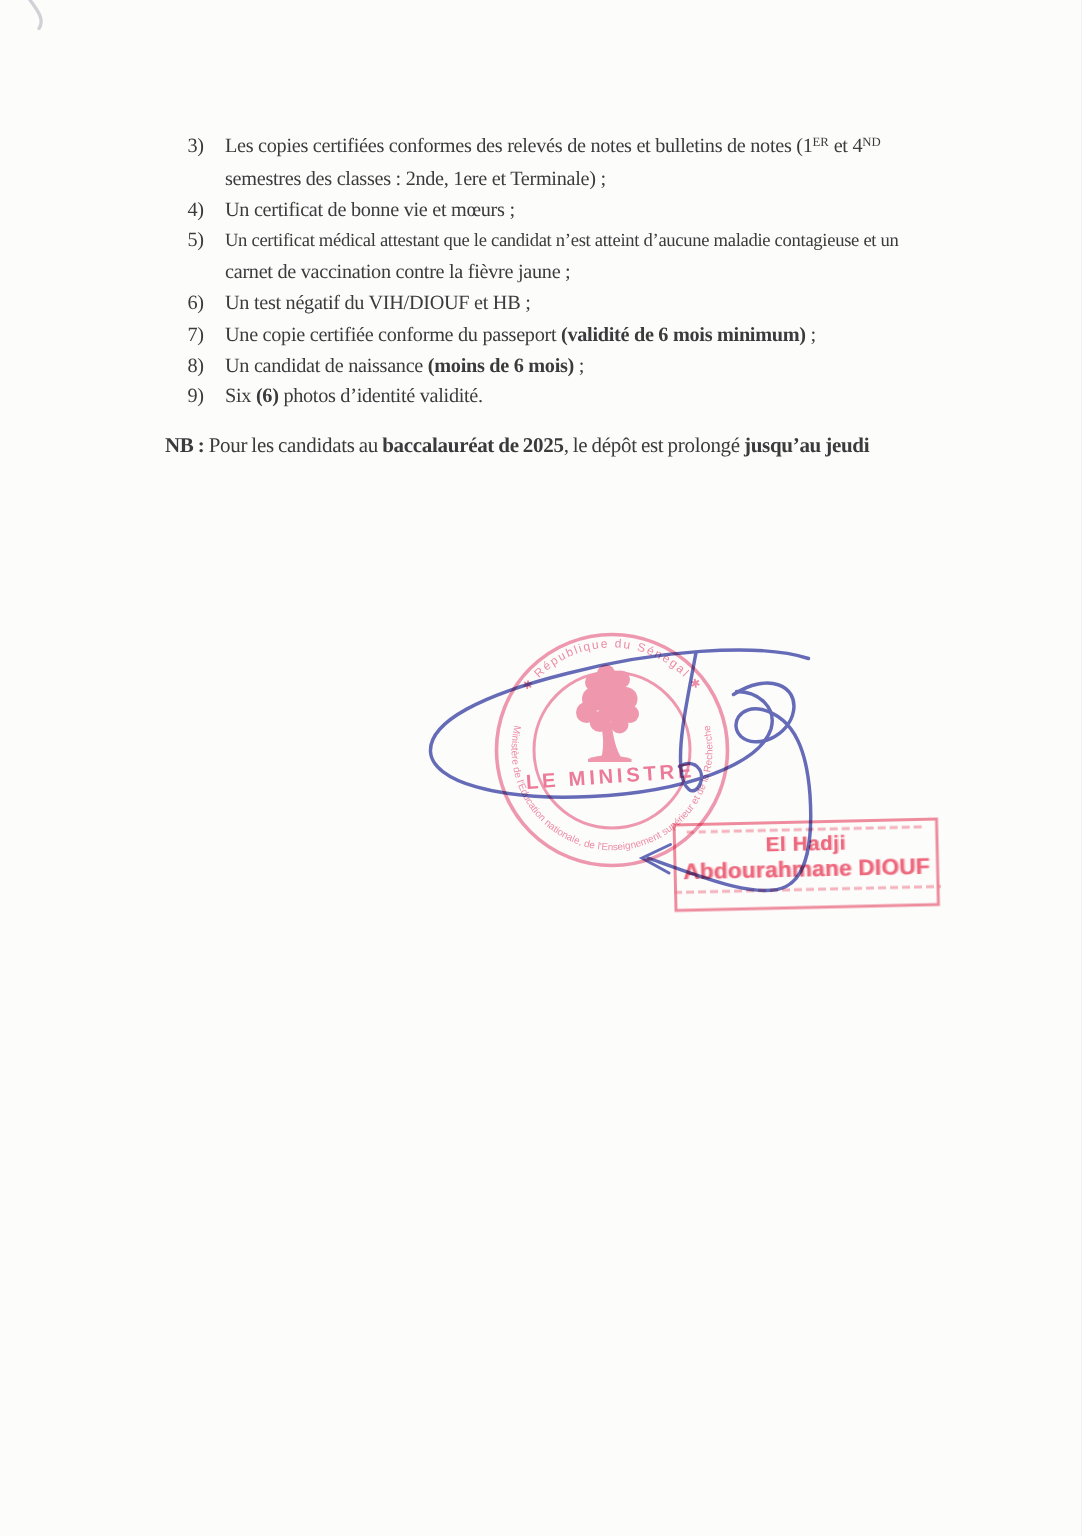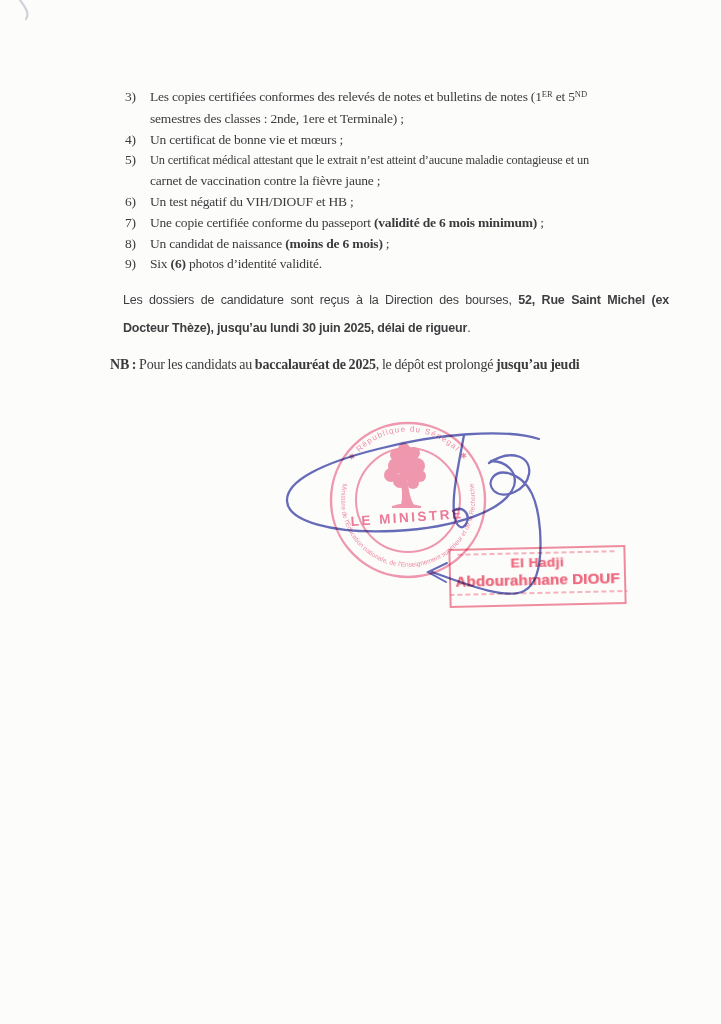--- a/index.html
+++ b/index.html
@@ -50,34 +50,34 @@
 
   <svg class="artifact" width="60" height="40" viewBox="0 0 60 40">
     <path d="M 20,0 C 25,7 30,13 26,19" fill="none" stroke="#c3c6cd" stroke-width="2.2" stroke-linecap="round" opacity=".8"></path>
   </svg>
 
   <div class="content">
     <div class="list">
         <div class="li-row">
           <span class="li-num">3)</span>
           <div class="li-text">
-            <div class="li-line first"><span>Les copies certifiées conformes des relevés de notes et bulletins de notes (1</span><span class="sup">ER</span><span> et 5</span><span class="sup">ND</span></div>
+            <div class="li-line first"><span>Les copies certifiées conformes des relevés de notes et bulletins de notes (1</span><span class="sup">ER</span><span> et 4</span><span class="sup">ND</span></div>
             <div class="li-line"><span>semestres des classes : 2nde, 1ere et Terminale) ;</span></div>
           </div>
         </div>
         <div class="li-row">
           <span class="li-num">4)</span>
           <div class="li-text">
             <div class="li-line first"><span>Un certificat de bonne vie et mœurs ;</span></div>
           </div>
         </div>
         <div class="li-row small">
           <span class="li-num">5)</span>
           <div class="li-text">
-            <div class="li-line first"><span>Un certificat médical attestant que le extrait n’est atteint d’aucune maladie contagieuse et un</span></div>
+            <div class="li-line first"><span>Un certificat médical attestant que le candidat n’est atteint d’aucune maladie contagieuse et un</span></div>
             <div class="li-line"><span>carnet de vaccination contre la fièvre jaune ;</span></div>
           </div>
         </div>
         <div class="li-row">
           <span class="li-num">6)</span>
           <div class="li-text">
             <div class="li-line first"><span>Un test négatif du VIH/DIOUF et HB ;</span></div>
           </div>
         </div>
         <div class="li-row">
@@ -93,24 +93,20 @@
           </div>
         </div>
         <div class="li-row">
           <span class="li-num">9)</span>
           <div class="li-text">
             <div class="li-line first"><span>Six </span><span class="b">(6)</span><span> photos d’identité validité.</span></div>
           </div>
         </div>
       </div>
 
-    <div class="para">
-      <div class="l1"><span>Les dossiers de candidature sont reçus à la Direction des bourses, </span><span class="b">52, Rue Saint Michel (ex</span></div>
-      <div class="l2"><span class="b">Docteur Thèze), jusqu’au lundi 30 juin 2025, délai de rigueur</span><span>.</span></div>
-    </div>
 
     <div class="nb">
       <div><span class="b">NB :</span><span> Pour les candidats au </span><span class="b">baccalauréat de 2025</span><span>, le dépôt est prolongé </span><span class="b">jusqu’au jeudi</span></div>
     </div>
   </div>
 
   <svg class="ink seal-svg" viewBox="0 0 721 1024">
     <defs>
       <path id="arcTop" d="M 341,488 A 68,68 0 0 1 475,488"></path>
       <path id="arcRing" d="M 345,477 A 67,67 0 1 0 471,477"></path>

